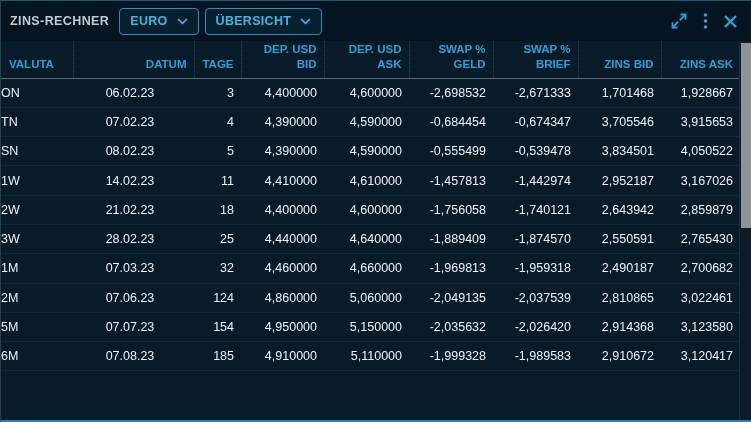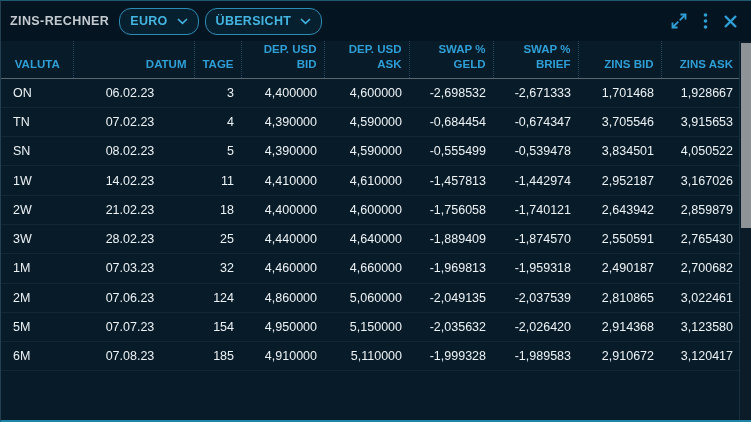--- a/index.html
+++ b/index.html
@@ -35,21 +35,21 @@
   }
   .dropdown {
     display: inline-flex;
     align-items: center;
     gap: 9px;
     height: 27px;
     margin-right: 6px;
     padding: 0 10px;
     background: #06202f;
     border: 1px solid #2d8cb5;
-    border-radius: 12px;
+    border-radius: 4px;
     color: #44b4e0;
     font-family: "Liberation Sans", sans-serif;
     font-size: 12.5px;
     font-weight: bold;
     letter-spacing: 0.3px;
     cursor: pointer;
   }
   .dropdown svg { display: block; }
 
   .win-icons {
@@ -85,34 +85,34 @@
     font-size: 11.5px;
     font-weight: bold;
     text-align: right;
     white-space: pre-line;
     line-height: 1.3;
     border-right: 1px dotted #254a5f;
     border-bottom: 1px solid #5c666d;
     margin-top: 43px;
   }
   thead th:last-child { border-right: none; }
-  thead th:first-child { text-align: center; padding-left: 8px; }
+  thead th:first-child { text-align: left; padding-left: 8px; }
   thead th:nth-child(2) { }
 
   tbody td {
     height: 29.3px;
     padding: 0 7px 0 0;
     color: #edf2f5;
     font-size: 12.5px;
     text-align: right;
     vertical-align: middle;
     white-space: nowrap;
     border-bottom: 1px solid rgba(90, 130, 160, 0.13);
   }
-  tbody td:first-child { text-align: left; padding-left: 12px; }
+  tbody td:first-child { text-align: left; padding-left: 0; }
   tbody td:nth-child(2) { text-align: center; }
 
   
   .scrollbar {
     position: absolute;
     top: 0;
     right: 0;
     width: 12px;
     bottom: 0;
     background: #0b1b27;

